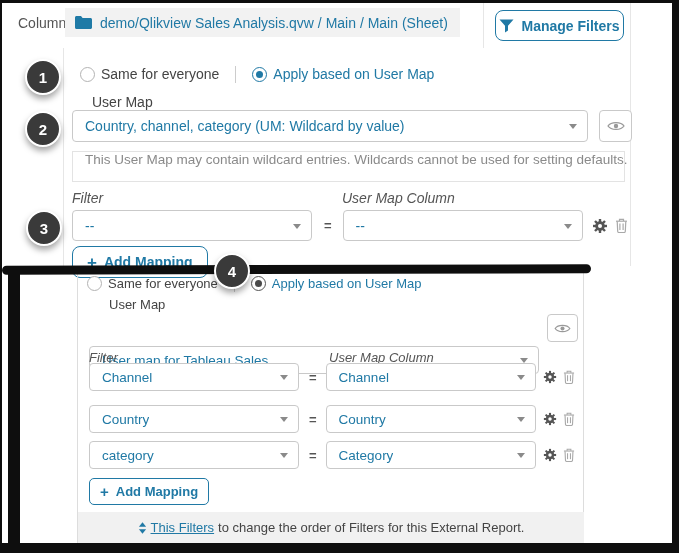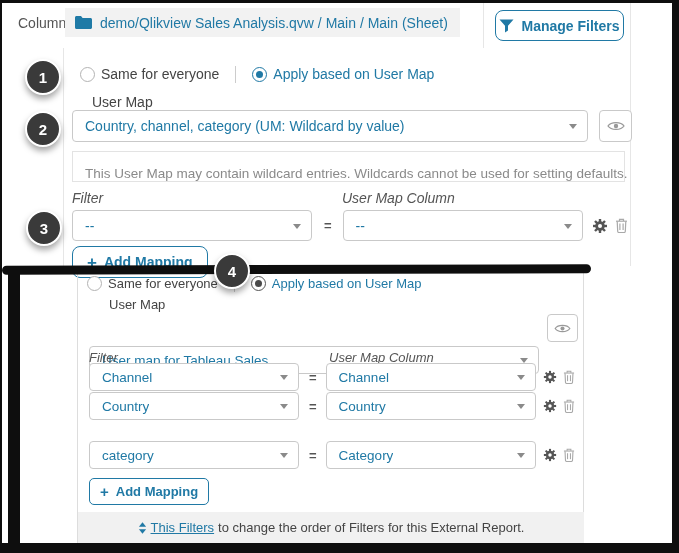--- a/index.html
+++ b/index.html
@@ -50,21 +50,21 @@
   .col-label { color:#555; font-style:italic; }
   .dd {
     position:relative; background:#fff; border:1px solid #c9c9c9; border-radius:4px;
     display:flex; align-items:center; padding:0 26px 0 12px; cursor:pointer;
   }
   .dd-val { color:#2079a5; white-space:nowrap; overflow:hidden; }
   .chev { position:absolute; right:10px; top:50%; margin-top:-2px; width:0; height:0;
           border-left:4px solid transparent; border-right:4px solid transparent; border-top:5px solid #8a8a8a; }
   .icon-btn { background:#fff; border:1px solid #c9c9c9; border-radius:4px;
               display:flex; align-items:center; justify-content:center; cursor:pointer; }
-  .warn-box { border:1px solid #e3e3e3; display:flex; align-items:flex-end; padding:0 12px;
+  .warn-box { border:1px solid #e3e3e3; display:flex; align-items:flex-start; padding:0 12px;
               color:#8a8a8a; font-size:13.5px; background:#fff; white-space:nowrap; }
   .map-row { display:flex; align-items:center; }
   .eq { color:#555; font-weight:600; font-size:13px; }
   .tool { display:flex; align-items:center; justify-content:center; cursor:pointer; }
 
   
   .divider-bar { left:0; top:262px; width:589px; height:9px; background:#0e0e0e;
                  border-radius:5px; z-index:5; transform:rotate(-0.15deg); }
   .left-bar { left:6px; top:263px; width:12px; height:277px; background:#0e0e0e; z-index:5; }
   .callout {
@@ -248,21 +248,21 @@
             <path d="M1 3.2 h11"></path>
             <path d="M4.5 3 V1.3 h4 V3"></path>
             <path d="M2.2 3.4 l.5 10 a1.3 1.3 0 0 0 1.3 1.1 h5 a1.3 1.3 0 0 0 1.3 -1.1 l.5 -10"></path>
             <line x1="4.9" y1="5.6" x2="4.9" y2="12"></line>
             <line x1="8.1" y1="5.6" x2="8.1" y2="12"></line>
           </g>
         </svg>
     </span>
   </div>
 
-  <div class="abs map-row" style="left:87px; top:389px; height:28px;">
+  <div class="abs map-row" style="left:87px; top:402px; height:28px;">
     <div class="dd" style="width:210px; height:28px; font-size:13.5px;">
       <span class="dd-val">Country</span>
       <span class="chev"></span>
     </div>
     <span class="eq" style="margin:0 9px 0 10px;">=</span>
     <div class="dd" style="width:210px; height:28px; font-size:13.5px;">
       <span class="dd-val">Country</span>
       <span class="chev"></span>
     </div>
     <span class="tool" style="margin-left:7px;">

